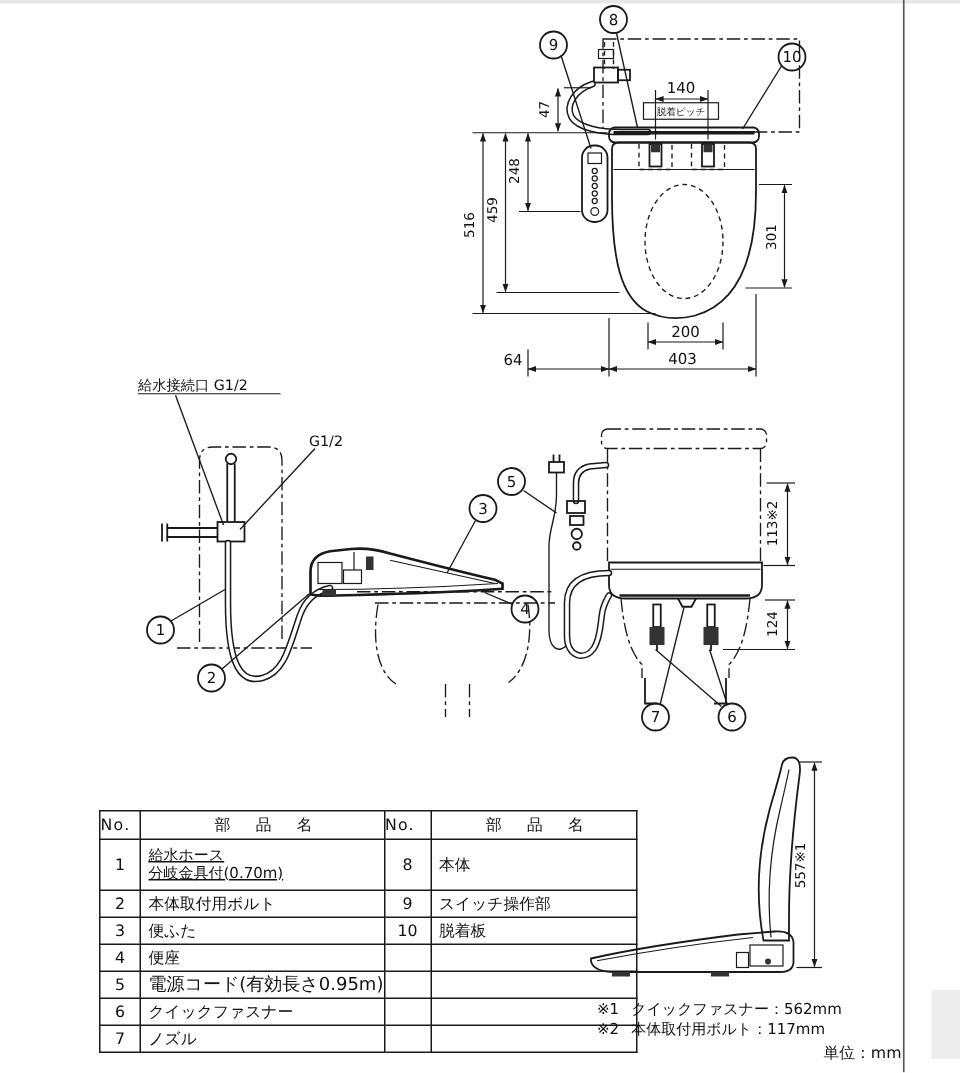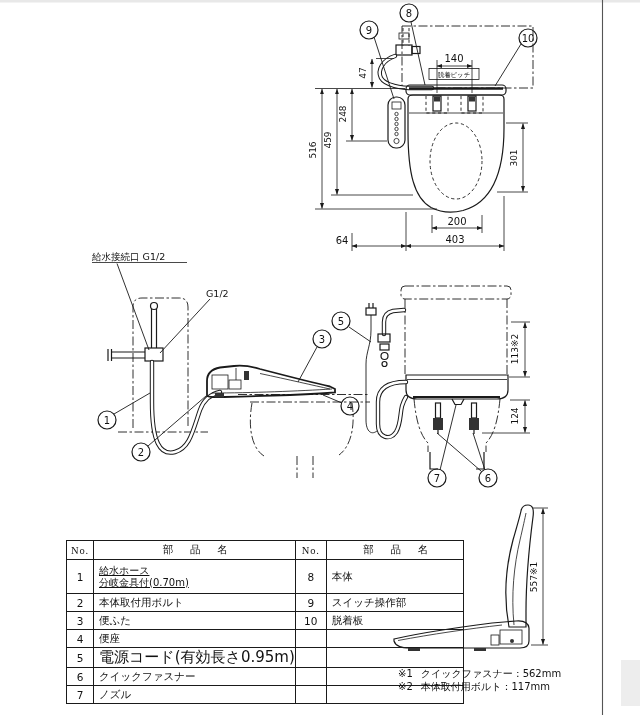--- a/index.html
+++ b/index.html
@@ -21,21 +21,21 @@
   .callout-t{font-size:10px;}
   .lab{font-size:9.5px;}
   
   #parts{position:absolute;left:66px;top:540px;border-collapse:collapse;table-layout:fixed;}
   #parts td{border:1.1px solid #1a1a1a;font-size:10.5px;vertical-align:middle;
             padding:0;overflow:hidden;white-space:nowrap;}
   #parts .no{text-align:center;width:26px;}
   #parts .no2{text-align:center;width:30px;}
   #parts .nm{width:136px;padding-left:5px;}
   #parts .nm2{width:131px;padding-left:5px;}
-  #parts .hdr{text-align:center;letter-spacing:.08em;font-family:Liberation Serif, serif;}
+  #parts .hdr{text-align:left;letter-spacing:.08em;}
   #parts .hdr-name{text-align:center;letter-spacing:.3em;font-family:Liberation Serif, serif;}
   .two-line{font-size:10px;line-height:1.15;text-decoration:underline;}
   #notes{position:absolute;left:398px;top:668px;width:214px;font-size:10px;line-height:1.26;}
   #notes .nrow{display:flex;gap:8px;}
   #unit{position:absolute;left:400px;top:695px;width:201px;text-align:right;font-size:10.5px;}
 </style>
 </head>
 <body>
 
 <div id="stage">
@@ -374,21 +374,21 @@
       <td class="nm2">脱着板</td>
     </tr>
     <tr style="height:18px;">
       <td class="no">4</td>
       <td class="nm">便座</td>
       <td class="no2"></td>
       <td class="nm2"></td>
     </tr>
     <tr style="height:18px;">
       <td class="no">5</td>
-      <td class="nm" style="font-size:15px;margin-top:32px;">電源コード(有効長さ0.95m)</td>
+      <td class="nm" style="font-size:12px;margin-top:32px;">電源コード(有効長さ0.95m)</td>
       <td class="no2"></td>
       <td class="nm2"></td>
     </tr>
     <tr style="height:18px;">
       <td class="no">6</td>
       <td class="nm">クイックファスナー</td>
       <td class="no2"></td>
       <td class="nm2"></td>
     </tr>
     <tr style="height:18px;">
@@ -403,13 +403,14 @@
 <div id="notes">
   <div class="nrow">
     <span>※1</span>
     <span>クイックファスナー：562mm</span>
   </div>
   <div class="nrow">
     <span>※2</span>
     <span>本体取付用ボルト：117mm</span>
   </div>
 </div>
+<div id="unit">単位：mm</div>
 </div>
 
 </body></html>

